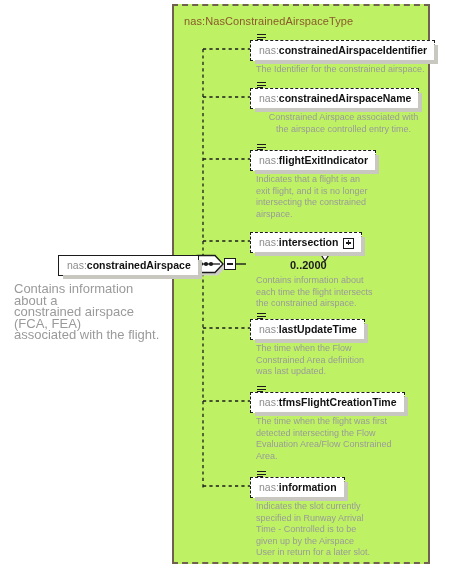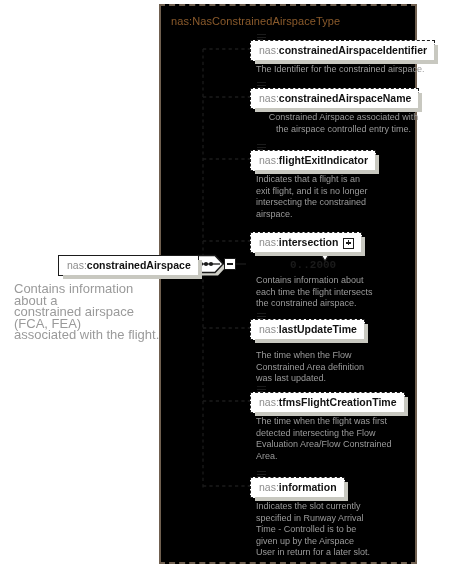--- a/index.html
+++ b/index.html
@@ -11,25 +11,25 @@
     width: 469px;
     height: 572px;
     position: relative;
     font-family: "Liberation Sans", sans-serif;
     overflow: hidden;
   }
 
   
   #type-container {
     position: absolute;
-    left: 159px;
+    left: 172px;
     top: 4px;
     width: 258px;
     height: 560px;
-    background: #000000;
+    background: #bef264;
     border-left: 2px solid #706050;
     border-right: 2px solid #706050;
     border-top: 2px dashed #706050;
     border-bottom: 2px dashed #706050;
     box-sizing: border-box;
   }
   #type-title {
     position: absolute;
     left: 10px;
     top: 9px;
@@ -330,37 +330,37 @@
 
 <div class="child-row" style="top:232px;">
   <div class="elem-box dashed shadowed">
     <span class="ns">nas:</span><span class="nm">intersection</span><span class="toggle plus"></span>
     <span class="shadow-right"></span>
   </div>
 </div>
 <svg style="position:absolute;left:318px;top:253px;width:14px;height:9px;" viewBox="0 0 14 9">
   <polygon points="2,0 12,0 7,8" fill="#ffffff" stroke="#1b1b1b" stroke-width="1.2"></polygon>
 </svg>
-<div class="cardinality" style="left:290px;top:259px;font-family:Liberation Mono, monospace;">0..2000</div>
+<div class="cardinality" style="left:290px;top:259px;">0..2000</div>
 <div class="child-desc" style="top:275px;">Contains information about
 each time the flight intersects
 the constrained airspace.</div>
 
 <div class="child-row" style="top:319px;">
   <div class="elem-box dashed shadowed">
     <span class="doc-glyph">
         <i></i>
         <i></i>
         <i></i>
       </span>
     <span class="ns">nas:</span><span class="nm">lastUpdateTime</span>
     <span class="shadow-right"></span>
   </div>
 </div>
-<div class="child-desc" style="top:350px;">The time when the Flow
+<div class="child-desc" style="top:343px;">The time when the Flow
 Constrained Area definition
 was last updated.</div>
 
 <div class="child-row" style="top:392px;">
   <div class="elem-box dashed shadowed">
     <span class="doc-glyph">
         <i></i>
         <i></i>
         <i></i>
       </span>

